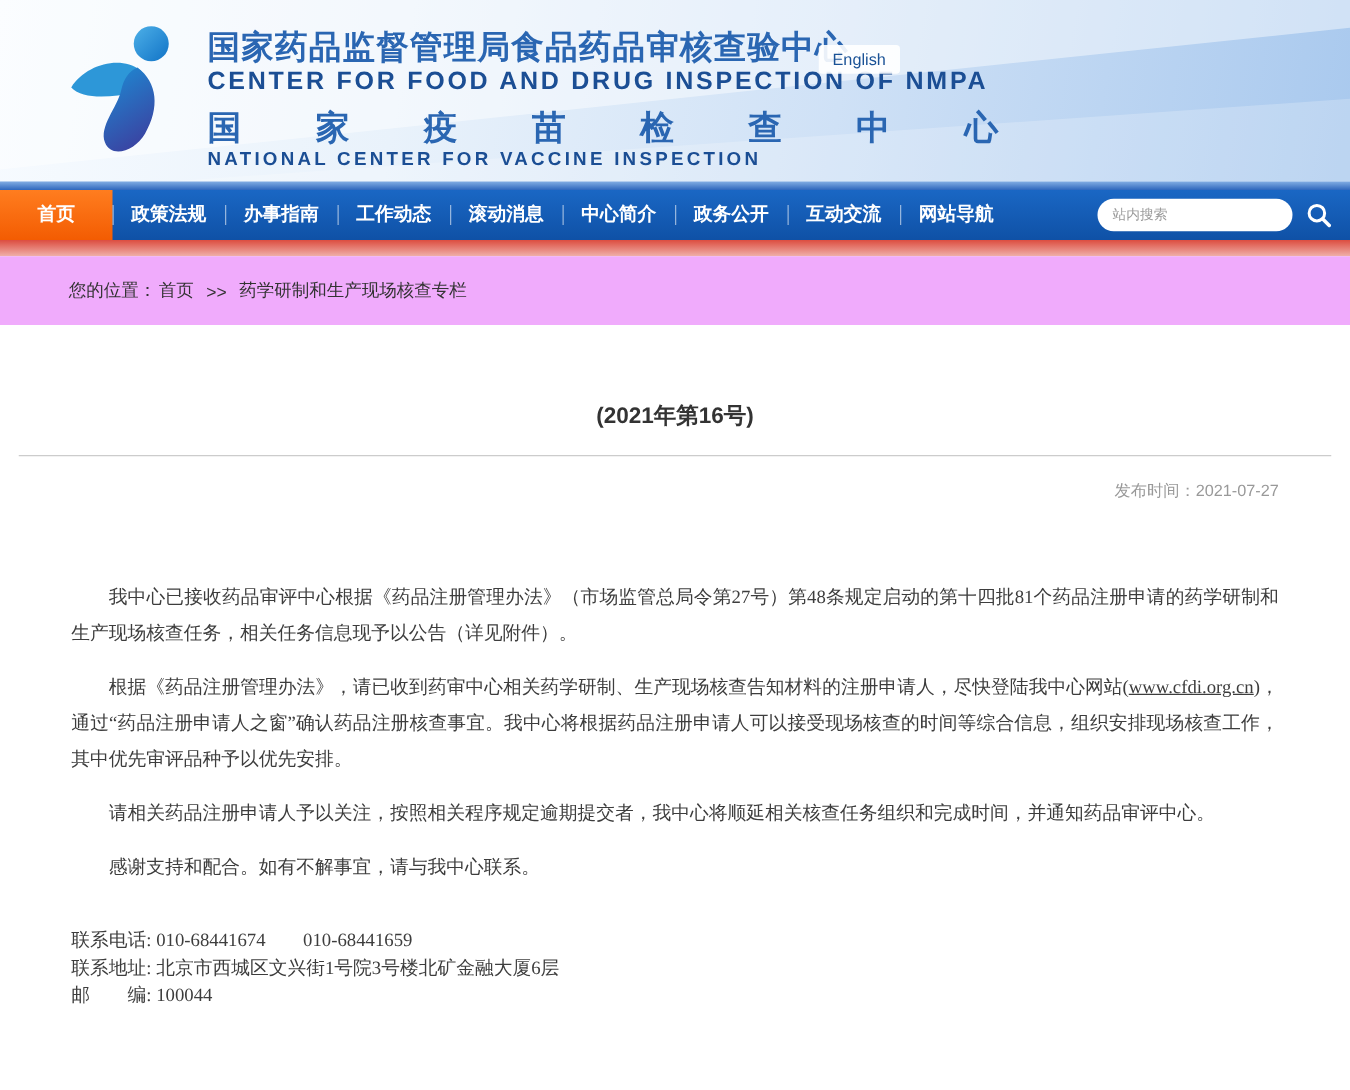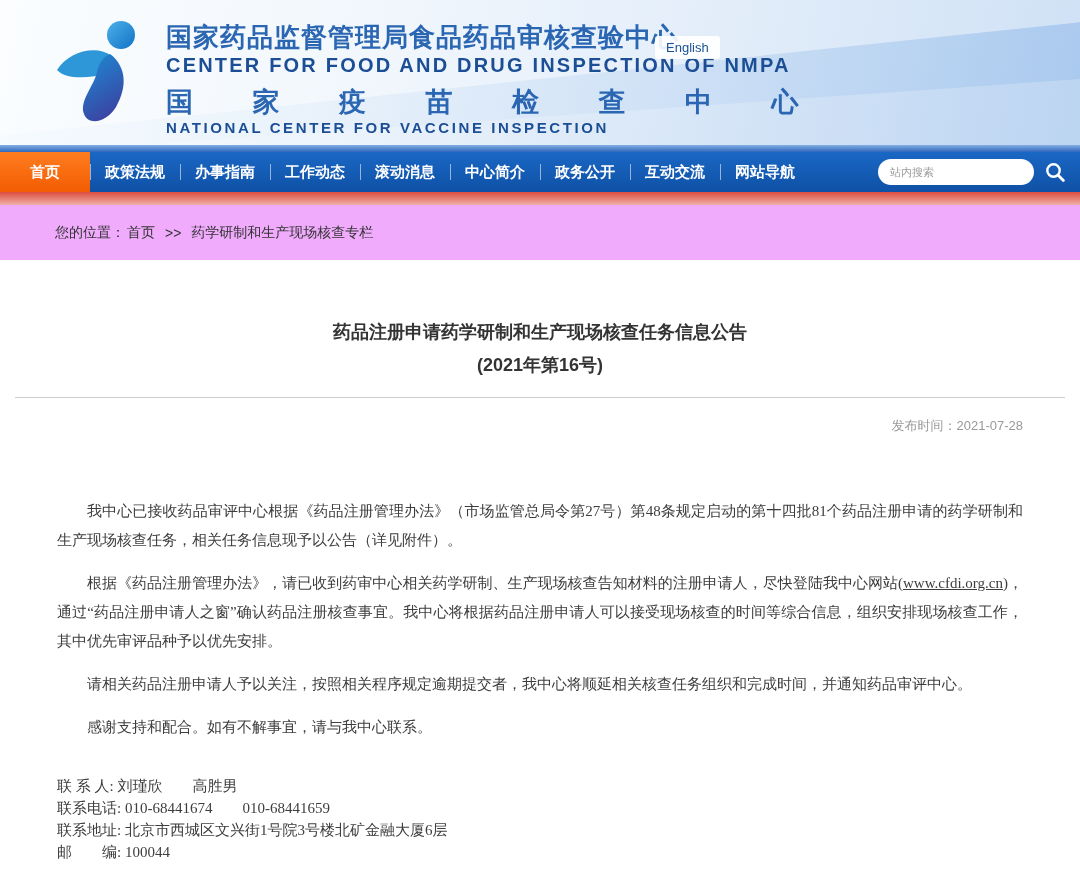--- a/index.html
+++ b/index.html
@@ -132,34 +132,32 @@
 
   <div class="breadcrumb">
     <span class="prefix">您的位置：</span>
     <a>首页</a>
     <span class="sep">&gt;&gt;</span>
     <a>药学研制和生产现场核查专栏</a>
   </div>
 
   <div class="article">
     <div class="article-title">
-      <div>药品注册申请药学研制和生产现场核查任务信息公告</div>
       <div>(2021年第16号)</div>
     </div>
     <hr class="title-rule">
-    <div class="publish"><span>发布时间：</span><span>2021-07-28</span></div>
+    <div class="publish"><span>发布时间：</span><span>2021-07-27</span></div>
 
     <div class="body-text">
       <p>我中心已接收药品审评中心根据《药品注册管理办法》（市场监管总局令第27号）第48条规定启动的第十四批81个药品注册申请的药学研制和生产现场核查任务，相关任务信息现予以公告（详见附件）。</p>
       <p><span>根据《药品注册管理办法》，请已收到药审中心相关药学研制、生产现场核查告知材料的注册申请人，尽快登陆我中心网站(</span><a class="body-link">www.cfdi.org.cn</a><span>)，通过“药品注册申请人之窗”确认药品注册核查事宜。我中心将根据药品注册申请人可以接受现场核查的时间等综合信息，组织安排现场核查工作，其中优先审评品种予以优先安排。</span></p>
       <p>请相关药品注册申请人予以关注，按照相关程序规定逾期提交者，我中心将顺延相关核查任务组织和完成时间，并通知药品审评中心。</p>
       <p class="pre-contact">感谢支持和配合。如有不解事宜，请与我中心联系。</p>
     </div>
 
     <div class="contact">
-        <div class="contact-line">联 系 人: 刘瑾欣　　高胜男</div>
         <div class="contact-line">联系电话: 010-68441674　　010-68441659</div>
         <div class="contact-line">联系地址: 北京市西城区文兴街1号院3号楼北矿金融大厦6层</div>
         <div class="contact-line">邮　　编: 100044</div>
       </div>
   </div>
 
 </div>
 
 </body></html>

